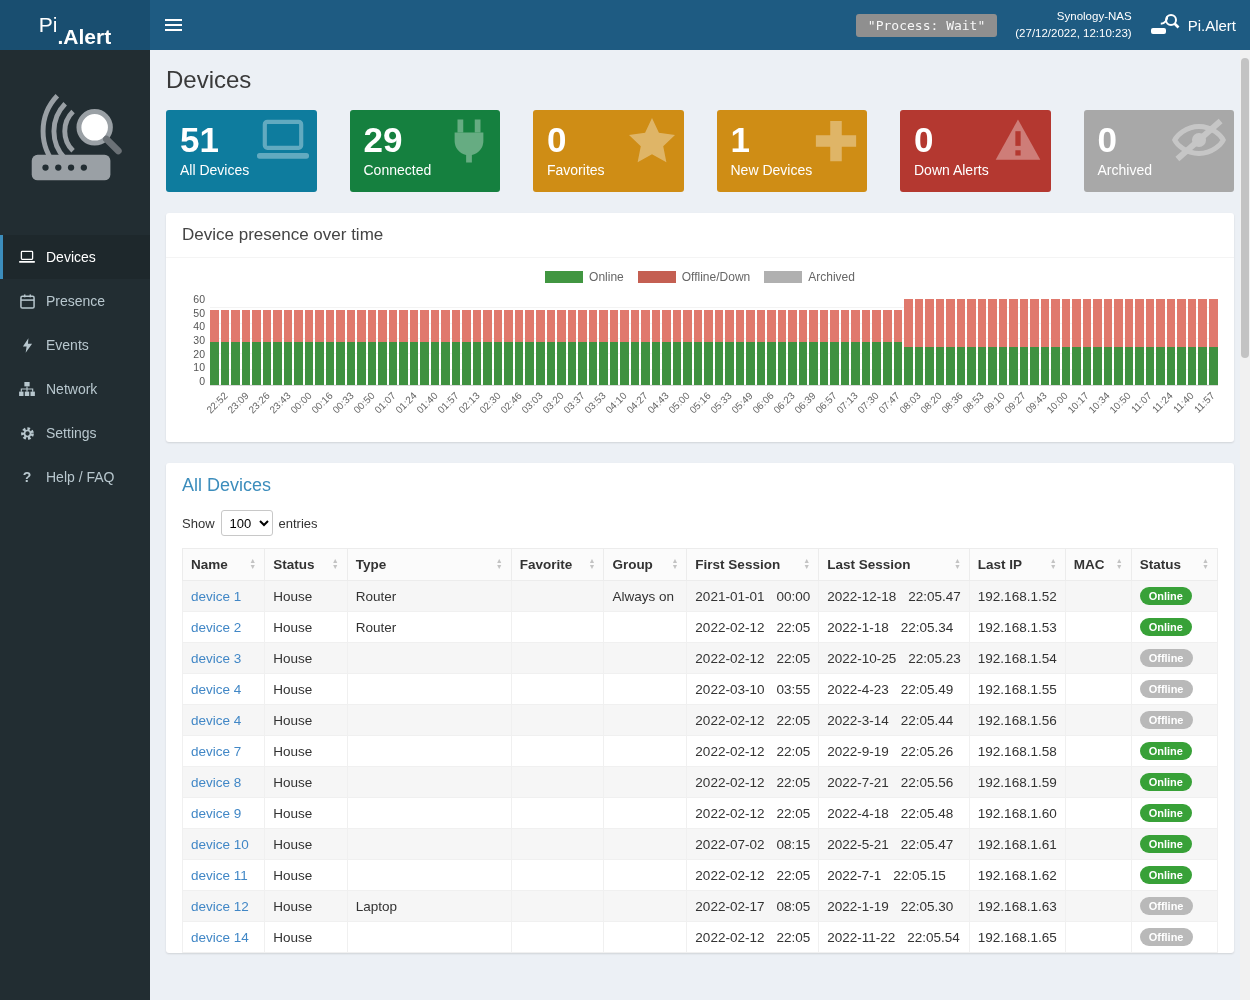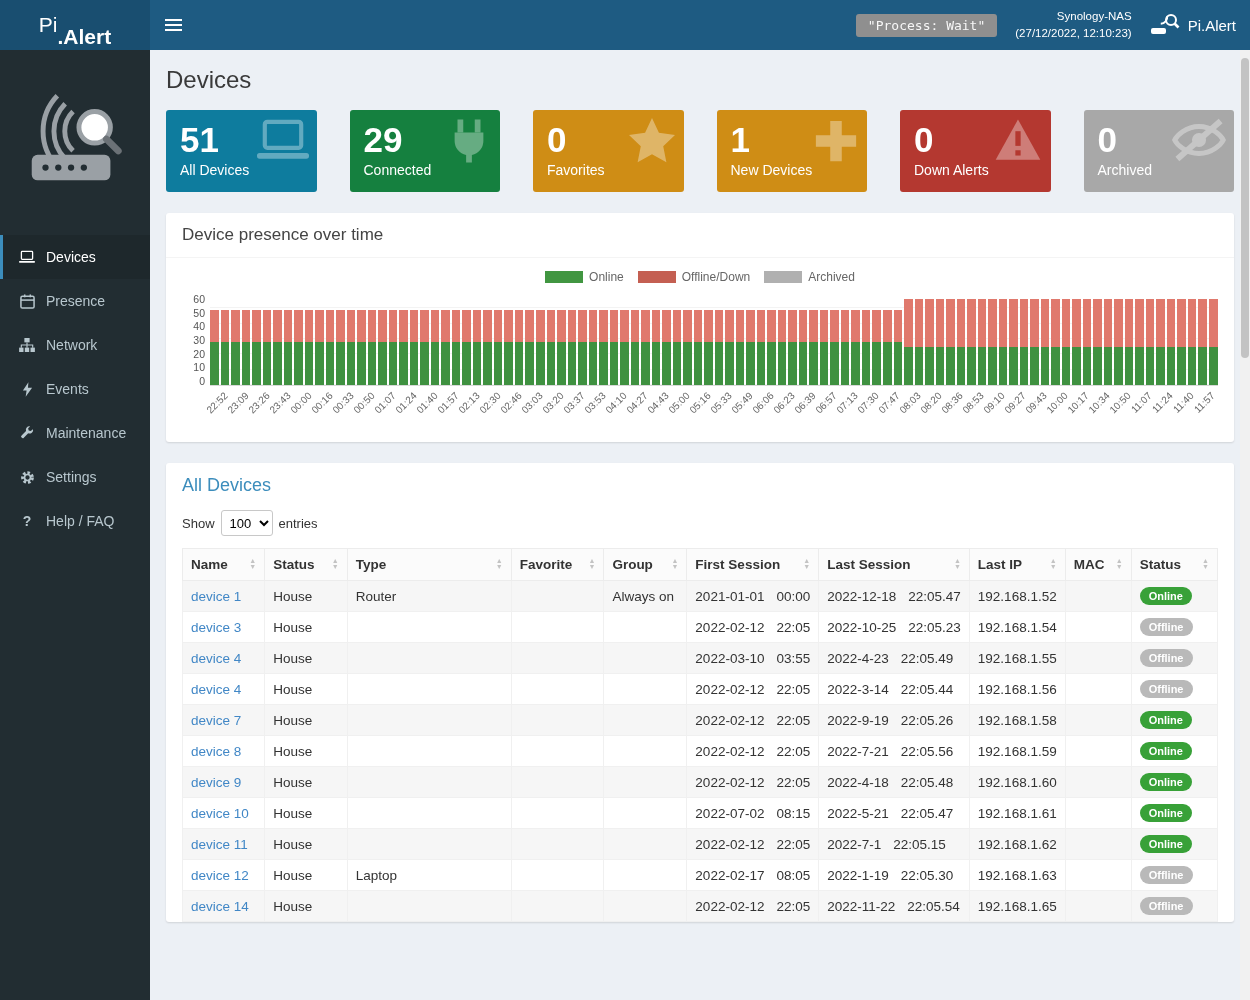--- a/index.html
+++ b/index.html
@@ -142,45 +142,37 @@
           <rect x="1" y="2.5" width="14" height="12.5" rx="1.5" fill="none" stroke="currentColor" stroke-width="1.6"></rect>
           <line x1="1" y1="6.5" x2="15" y2="6.5" stroke="currentColor" stroke-width="1.6"></line>
           <line x1="5" y1="0.5" x2="5" y2="3.5" stroke="currentColor" stroke-width="1.6"></line>
           <line x1="11" y1="0.5" x2="11" y2="3.5" stroke="currentColor" stroke-width="1.6"></line>
         </svg>
     </span>
     <span>Presence</span>
   </div>
   <div class="nav-item">
     <span class="nicon">
+      <svg width="11" height="15" viewBox="0 0 12 16">
+          <polygon points="7,0 1,9 5,9 4,16 11,6 6.5,6" fill="currentColor"></polygon>
+        </svg>
+    </span>
+    <span>Events</span>
+  </div>
+  <div class="nav-item">
+    <span class="nicon">
       <svg width="16" height="14" viewBox="0 0 18 16">
           <rect x="6" y="0" width="6" height="5" fill="currentColor"></rect>
           <rect x="0" y="11" width="5" height="5" fill="currentColor"></rect>
           <rect x="6.5" y="11" width="5" height="5" fill="currentColor"></rect>
           <rect x="13" y="11" width="5" height="5" fill="currentColor"></rect>
           <path d="M9 5 v3 M2.5 11 v-3 h13 v3 M9 8 v3" stroke="currentColor" stroke-width="1.3" fill="none"></path>
         </svg>
     </span>
     <span>Network</span>
-  </div>
-  <div class="nav-item">
-    <span class="nicon">
-      <svg width="11" height="15" viewBox="0 0 12 16">
-          <polygon points="7,0 1,9 5,9 4,16 11,6 6.5,6" fill="currentColor"></polygon>
-        </svg>
-    </span>
-    <span>Events</span>
-  </div>
-  <div class="nav-item">
-    <span class="nicon">
-      <svg width="14" height="14" viewBox="0 0 16 16">
-          <path d="M15 4.5a4 4 0 0 1-5.6 3.7L4.6 13a1.8 1.8 0 1 1-2.5-2.5L6.9 5.7A4 4 0 0 1 11.5 0.5L9.3 2.7 9.9 5.2 12.4 5.8 14.6 3.6A4 4 0 0 1 15 4.5z" fill="currentColor"></path>
-        </svg>
-    </span>
-    <span>Maintenance</span>
   </div>
   <div class="nav-item">
     <span class="nicon">
       <svg width="15" height="15" viewBox="0 0 16 16">
           <circle cx="8" cy="8" r="5.2" fill="none" stroke="currentColor" stroke-width="3.2" stroke-dasharray="2.7 2.05"></circle>
           <circle cx="8" cy="8" r="3.2" fill="none" stroke="currentColor" stroke-width="1.8"></circle>
         </svg>
     </span>
     <span>Settings</span>
   </div>
@@ -742,20 +734,32 @@
             <td>Router</td>
             <td></td>
             <td>Always on</td>
             <td>2021-01-01<span class="sess-time">00:00</span></td>
             <td>2022-12-18<span class="sess-time">22:05.47</span></td>
             <td>192.168.1.52</td>
             <td></td>
             <td><span class="badge" style="background: rgb(56, 161, 56);">Online</span></td>
           </tr>
           <tr>
+            <td class="name-cell"><span>device 2</span></td>
+            <td>House</td>
+            <td>Router</td>
+            <td></td>
+            <td></td>
+            <td>2022-02-12<span class="sess-time">22:05</span></td>
+            <td>2022-1-18<span class="sess-time">22:05.34</span></td>
+            <td>192.168.1.53</td>
+            <td></td>
+            <td><span class="badge" style="background: rgb(56, 161, 56);">Online</span></td>
+          </tr>
+          <tr>
             <td class="name-cell"><span>device 3</span></td>
             <td>House</td>
             <td></td>
             <td></td>
             <td></td>
             <td>2022-02-12<span class="sess-time">22:05</span></td>
             <td>2022-10-25<span class="sess-time">22:05.23</span></td>
             <td>192.168.1.54</td>
             <td></td>
             <td><span class="badge" style="background: rgb(185, 185, 185);">Offline</span></td>

